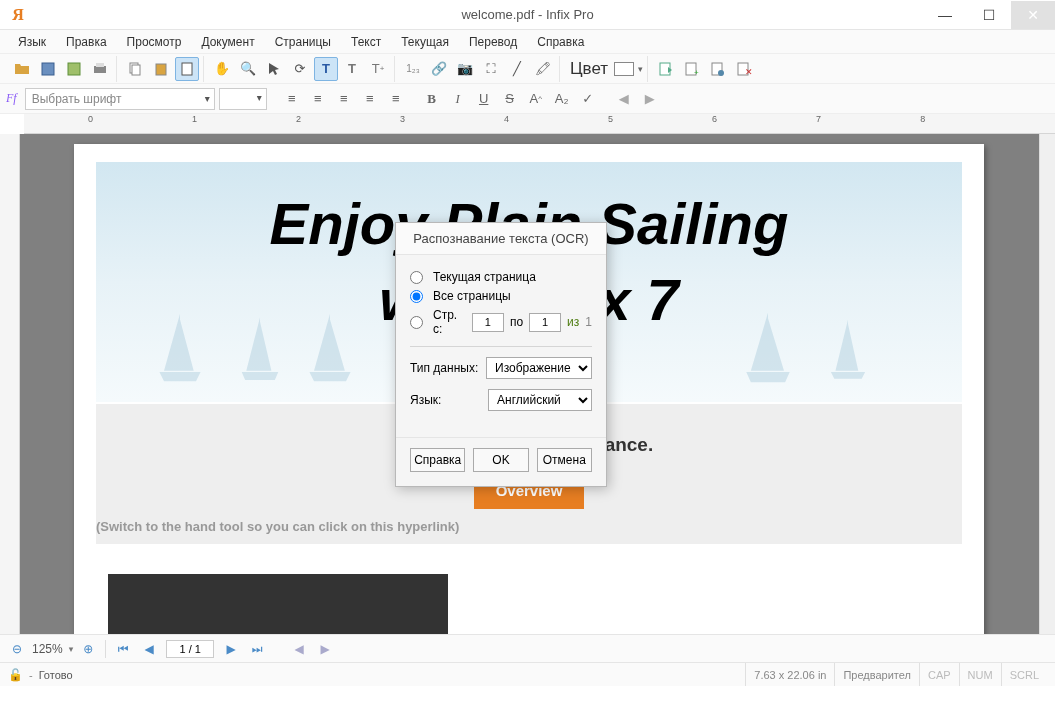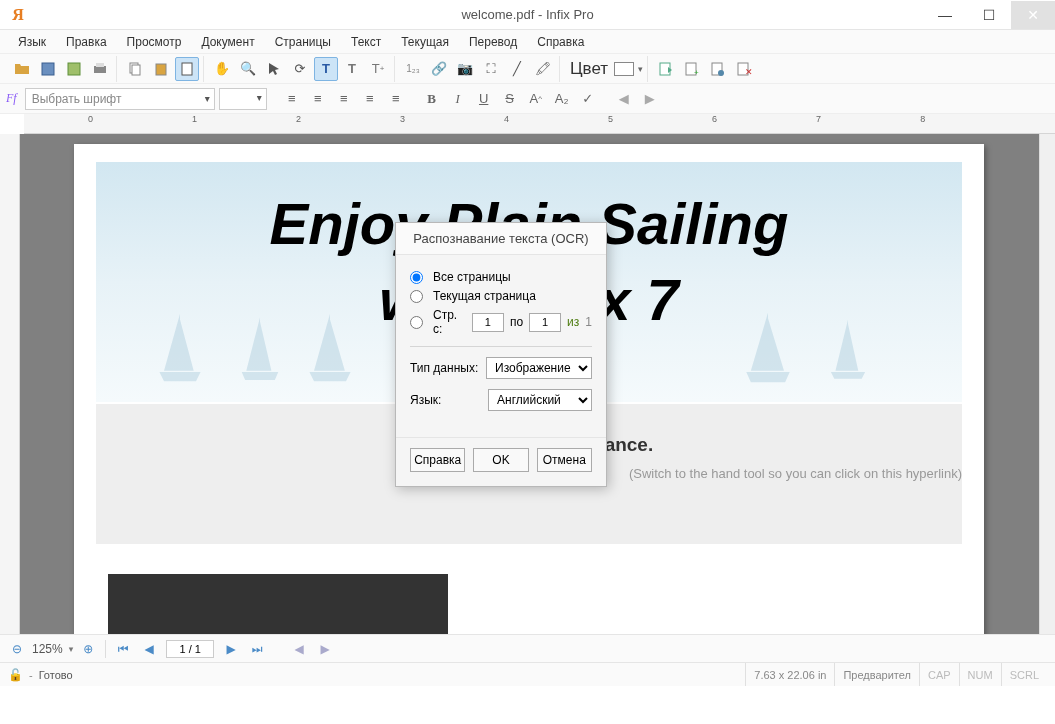--- a/index.html
+++ b/index.html
@@ -46,21 +46,21 @@
 .workspace { position: relative; height: 500px; background: #808080; overflow: hidden; }
 .workspace-inner { position: absolute; left: 24px; top: 0; right: 16px; bottom: 0; background: #808080; }
 .page { position: absolute; left: 50px; top: 10px; width: 910px; height: 620px; background: #fff; box-shadow: 2px 2px 6px rgba(0,0,0,0.35); }
 .banner { position: absolute; left: 22px; top: 18px; right: 22px; height: 240px; background: linear-gradient(180deg,#d2e7f1 0%, #e7f2f7 50%, #f5fafc 100%); }
 .banner h1 { font-family: "Brush Script MT", cursive; font-style: italic; font-size: 58px; color: #000; text-align: center; padding-top: 24px; line-height: 1.3; font-weight: bold; }
 .boat { position: absolute; bottom: 10px; }
 .boat svg { width: 48px; height: 80px; opacity: 0.55; }
 .subbanner { position: absolute; left: 22px; top: 260px; right: 22px; height: 140px; background: #eee; text-align: center; }
 .see { font-size: 19px; font-weight: bold; color: #333; padding-top: 30px; }
 .ovbtn { display: inline-block; margin-top: 16px; background: #e77e22; color: #fff; font-weight: bold; padding: 10px 22px; font-size: 15px; }
-.hint { font-size: 13px; color: #999; font-weight: normal; margin-top: 10px; text-align: right; }
+.hint { font-size: 13px; color: #999; font-weight: bold; margin-top: 10px; text-align: left; }
 .nfb { position: absolute; left: 22px; top: 420px; right: 22px; height: 140px; }
 .dark { background: #333; width: 340px; height: 100px; position: absolute; left: 12px; top: 10px; }
 .nfb-title { position: absolute; right: 135px; top: 22px; font-size: 21px; font-weight: bold; color: #222; }
 .scroll-v { position: absolute; right: 0; top: 0; width: 16px; bottom: 0; background: #f0f0f0; border-left: 1px solid #ddd; }
 
 
 .pagenav { height: 28px; background: #fafafa; display: flex; align-items: center; padding: 0 8px; gap: 8px; border-top: 1px solid #e5e5e5; font-size: 12px; color: #555; }
 .pagenav .navbtn { width: 18px; height: 18px; display: flex; align-items: center; justify-content: center; color: #4b8bc7; cursor: pointer; }
 .pagenav input { width: 48px; height: 18px; text-align: center; font-size: 11px; border: 1px solid #ccc; }
 .zoom { display: flex; align-items: center; gap: 6px; }
@@ -271,20 +271,21 @@
             </svg></div>
         <div class="boat" style="right:170px"><svg viewBox="0 0 40 70">
               <path d="M20 4 L20 55 L5 55 Z M20 9 L20 55 L34 55 Z M1 56 h38 l-4 9 h-30 z" fill="#b8d4e2"></path>
             </svg></div>
         <div class="boat" style="right:90px"><svg viewBox="0 0 40 70">
               <path d="M20 10 L20 55 L9 55 Z M20 14 L20 55 L29 55 Z M5 56 h30 l-3 6 h-24 z" fill="#b8d4e2"></path>
             </svg></div>
       </div>
       <div class="subbanner">
         <div class="see">See what's new at a glance.</div>
+        <div class="ovbtn">Overview</div>
         <div class="hint">(Switch to the hand tool so you can click on this hyperlink)</div>
       </div>
       <div class="nfb">
         <div class="dark"></div>
       </div>
     </div>
   </div>
   <div class="scroll-v"></div>
 </div>
 
@@ -315,26 +316,26 @@
   <div class="cell">Предварител</div>
   <div class="cell" style="color:#bbb">CAP</div>
   <div class="cell" style="color:#bbb">NUM</div>
   <div class="cell" style="color:#bbb">SCRL</div>
 </div>
 
 <div class="dialog">
   <div class="dtitle">Распознавание текста (OCR)</div>
   <div class="dbody">
     <div class="drow">
+      <input type="radio" name="ocrpg" style="">
+      <span>Текущая страница</span>
+    </div>
+    <div class="drow">
       <input type="radio" name="ocrpg" checked="" style="">
       <span>Все страницы</span>
-    </div>
-    <div class="drow">
-      <input type="radio" name="ocrpg" style="">
-      <span>Текущая страница</span>
     </div>
     <div class="drow">
       <input type="radio" name="ocrpg" style="">
       <span>Стр. с:</span>
       <input class="numin" value="1" style="">
       <span>по</span>
       <input class="numin" value="1" style="">
       <span style="color:#4d7c0f">из</span>
       <span style="color:#888">1</span>
     </div>

